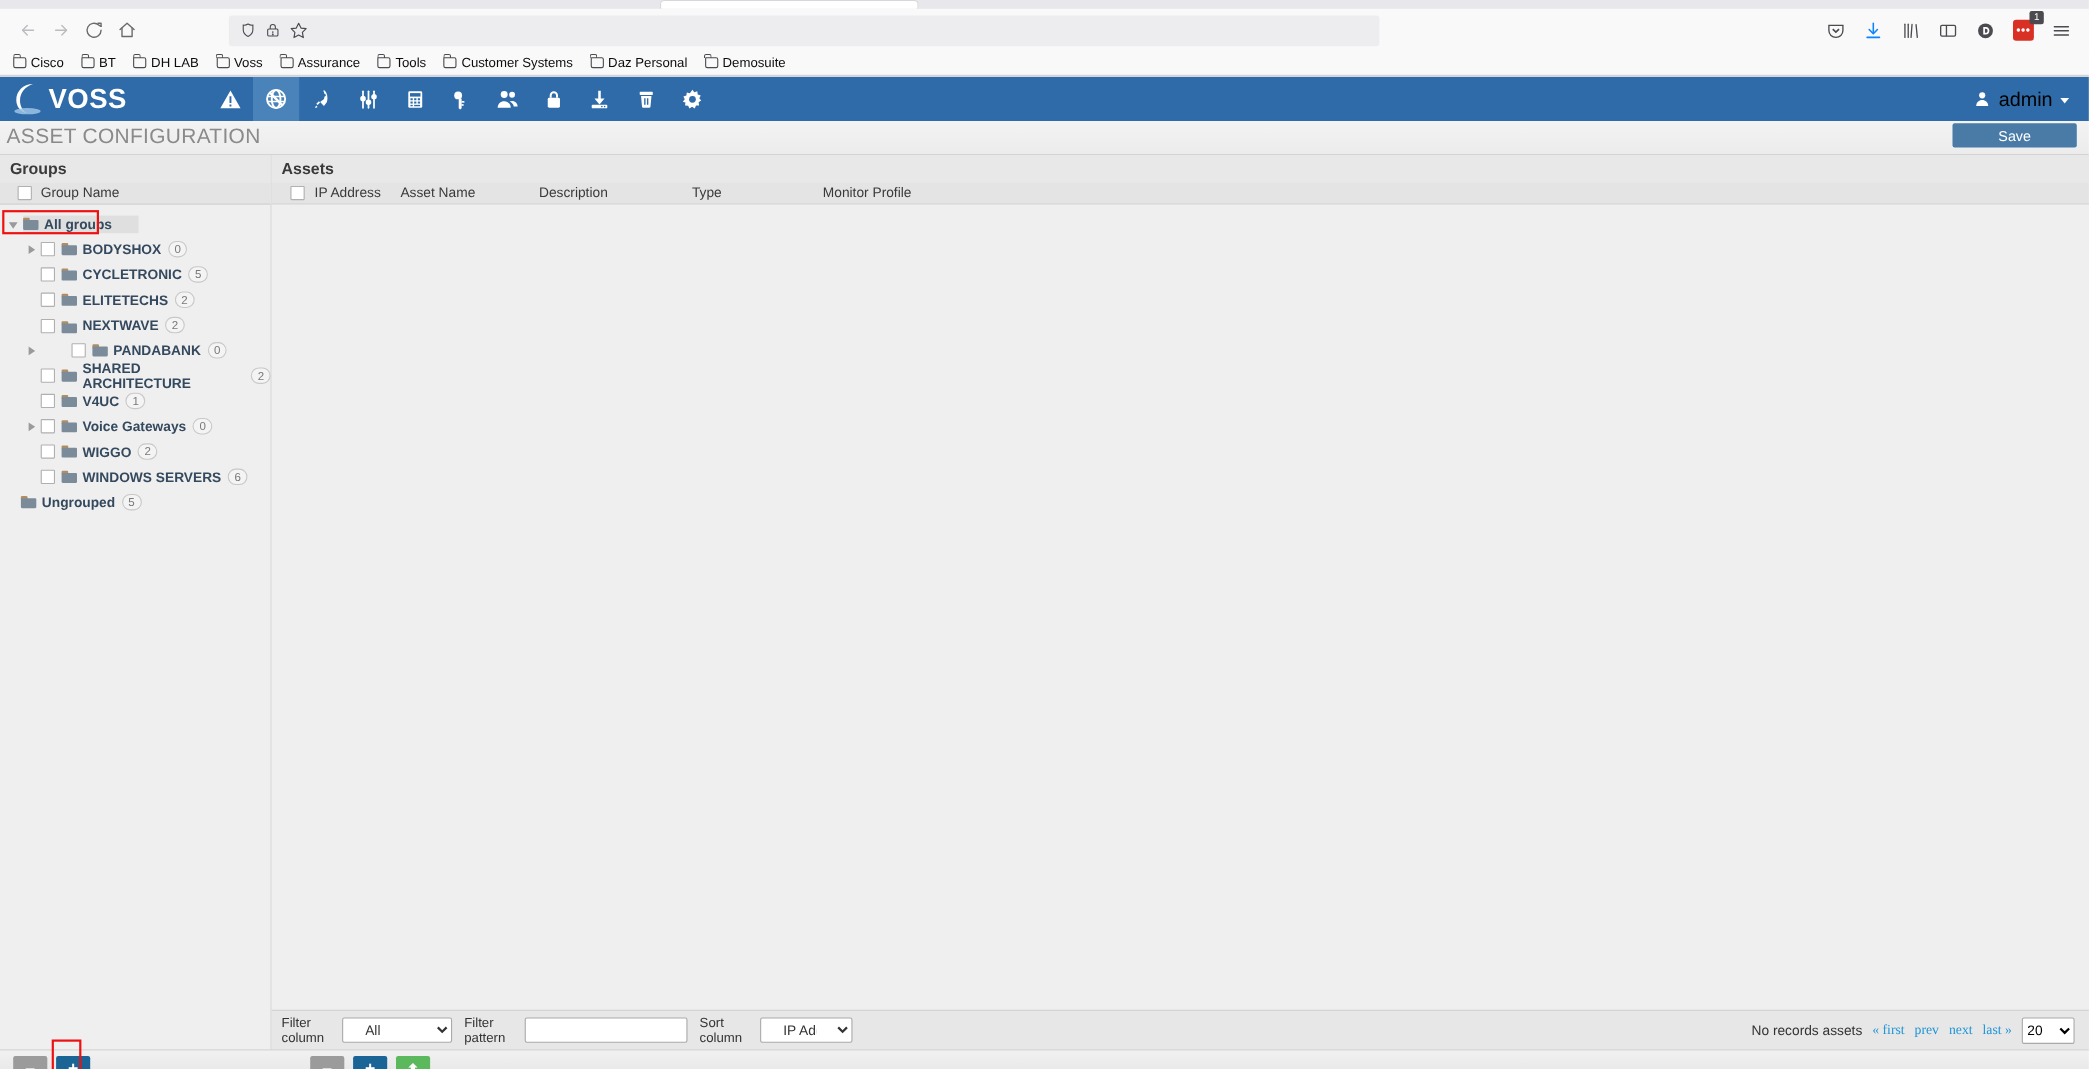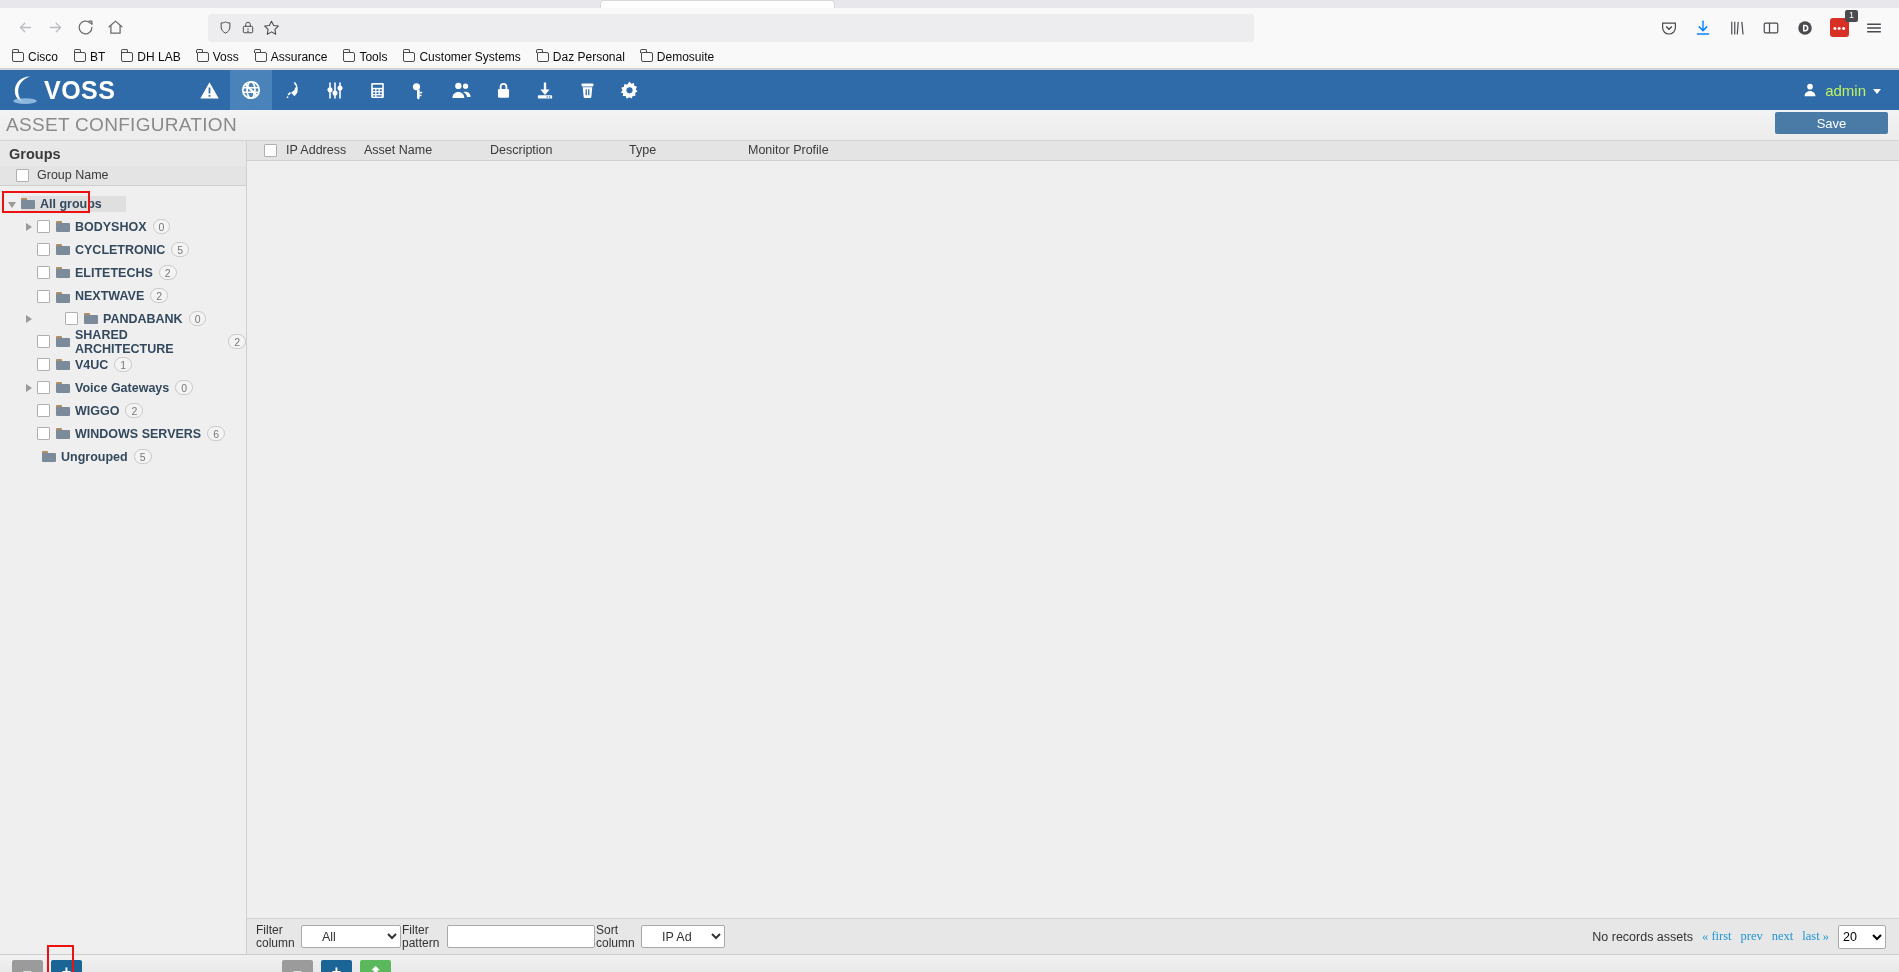--- a/index.html
+++ b/index.html
@@ -157,22 +157,22 @@
     cursor: pointer;
   }
   .nav-icon.active { background: #4a83ba; }
   .nav-icon svg { display:block; }
   .user-area {
     margin-left: auto;
     display: flex;
     align-items: center;
     gap: 7px;
     padding-right: 18px;
-    color: #bef264;
-    font-size: 15px;
+    color: #000000;
+    font-size: 18px;
   }
   .caret-down {
     width: 0; height: 0;
     border-left: 4.5px solid transparent;
     border-right: 4.5px solid transparent;
     border-top: 5px solid #ffffff;
     margin-top: 2px;
   }
 
   .title-bar {
@@ -343,21 +343,21 @@
   .assets-head .th { flex: 0 0 auto; }
   .assets-body { flex: 1; background: #efefef; }
 
   .filter-bar {
     height: 36px;
     background: #e7e7e7;
     border-top: 1px solid #d2d2d2;
     display: flex;
     align-items: center;
     padding: 0 9px 0 9px;
-    gap: 1px;
+    gap: 11px;
     font-size: 12px;
     color: #333;
   }
   .flabel { line-height: 1.05; width: 44px; }
   .fsel, .fin {
     height: 23px;
     border: 1px solid #a9a9a9;
     background: #ffffff;
     border-radius: 2px;
     font-size: 12.5px;
@@ -807,33 +807,34 @@
             <span class="folder-ico">
               <span class="tab"></span>
               <span class="body"></span>
             </span>
             <span>WINDOWS SERVERS</span>
             <span class="count-badge">6</span>
           </span>
         </div>
         <div class="tree-row depth0">
           <span class="tw spacer"></span>
-          <span class="label-wrap" style="display: inline-flex; align-items: center; margin-left: 23px;">
+          <span class="label-wrap" style="display: inline-flex; align-items: center;">
             <span class="folder-ico">
               <span class="tab"></span>
               <span class="body"></span>
             </span>
             <span>Ungrouped</span>
             <span class="count-badge">5</span>
           </span>
         </div>
       </div>
   </div>
 
   <div class="assets-panel">
+    <div class="assets-title">Assets</div>
     <div class="assets-head">
       <span class="cb"></span>
       <span class="th" style="width:78px">IP Address</span>
       <span class="th" style="width:126px">Asset Name</span>
       <span class="th" style="width:139px">Description</span>
       <span class="th" style="width:119px">Type</span>
       <span class="th">Monitor Profile</span>
     </div>
     <div class="assets-body" id="assets-body"></div>
 

